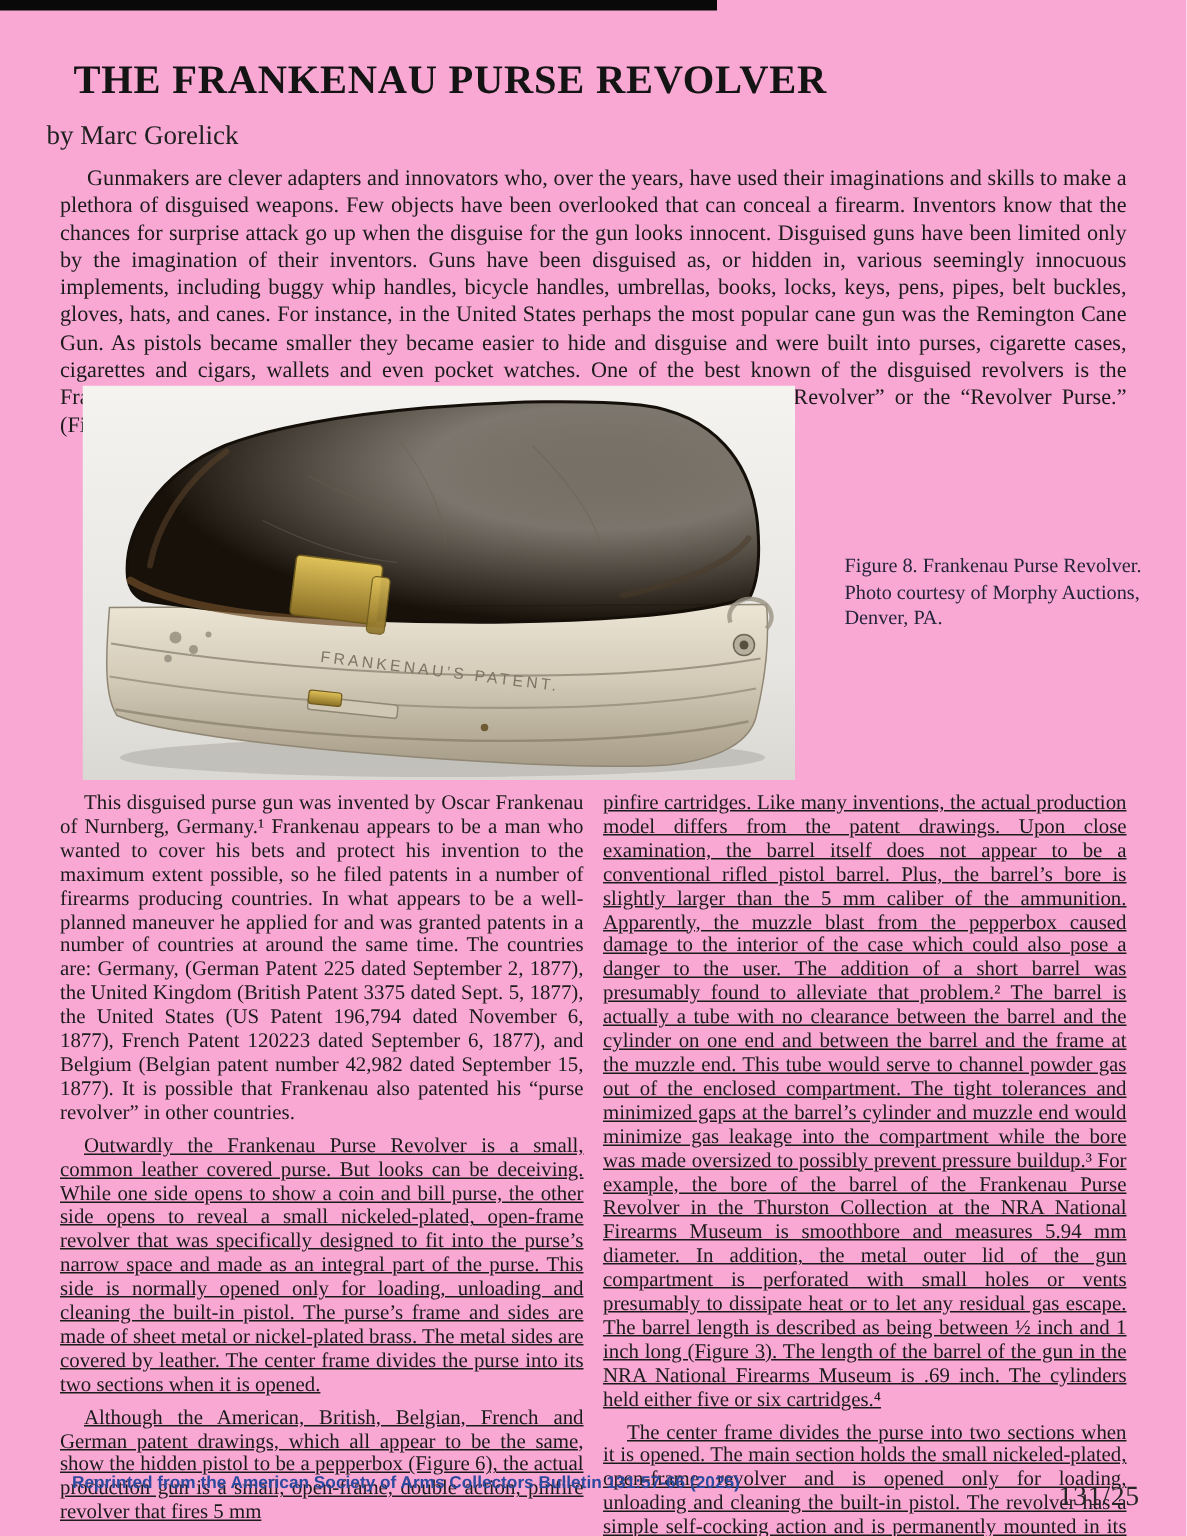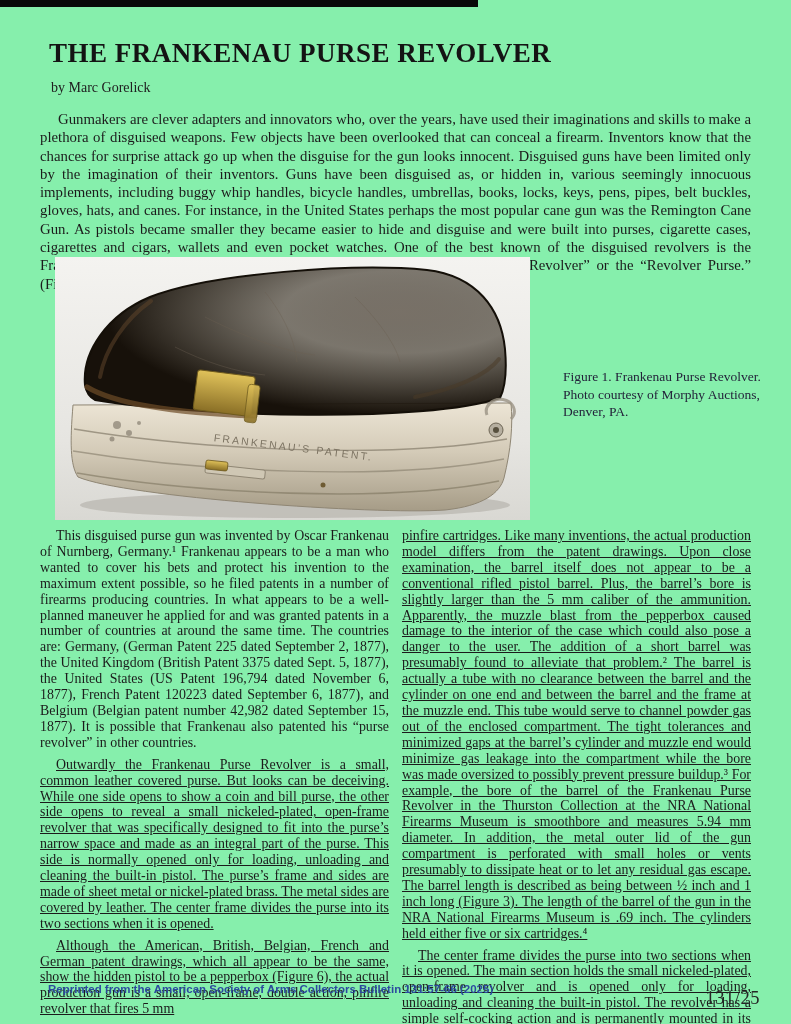--- a/index.html
+++ b/index.html
@@ -3,37 +3,37 @@
 <meta charset="utf-8">
 <style>
   :root { --footer-blue: #2b4a9e; }
   * { margin: 0; padding: 0; box-sizing: border-box; }
   html, body { background: #ffffff; }
   .page {
     position: relative;
     width: 791px;
     height: 1024px;
     margin: 0 auto;
-    background: #86efac;
+    background: #f9a8d4;
     font-family: "Liberation Serif", "DejaVu Serif", serif;
     color: #1c1c1c;
     overflow: hidden;
   }
   .top-bar {
     position: absolute; left: 0; top: 0;
     width: 478px; height: 7px; background: #090909;
   }
   .title {
     position: absolute; left: 49px; top: 38px;
     font-size: 27px; font-weight: bold; letter-spacing: 0.5px;
     color: #141414; white-space: nowrap;
   }
   .byline {
-    position: absolute; left: 51px; top: 80px;
-    font-size: 14px; color: #202020;
+    position: absolute; left: 31px; top: 80px;
+    font-size: 18px; color: #202020;
   }
   .intro {
     position: absolute; left: 40px; top: 110px; width: 711px;
     font-size: 14.8px; line-height: 18.3px;
     text-align: justify; text-indent: 18px; color: #1b1b1b;
   }
   .photo-wrap {
     position: absolute; left: 55px; top: 257px;
     width: 475px; height: 263px;
   }
@@ -142,21 +142,21 @@
 
       <g>
         <path d="M 432,158 a 14 12 0 1 1 24 4" fill="none" stroke="#9a9283" stroke-width="3" opacity="0.8"></path>
         <circle cx="441" cy="173" r="7" fill="#b6afa0" stroke="#6d6555" stroke-width="1"></circle>
         <circle cx="441" cy="173" r="3" fill="#57503e"></circle>
       </g>
       <circle cx="268" cy="228" r="2.5" fill="#6e5b33"></circle>
     </svg>
   </div>
 
-  <div class="caption">Figure 1. Frankenau Purse Revolver.
+  <div class="caption">Figure 8. Frankenau Purse Revolver.
 Photo courtesy of Morphy Auctions,
 Denver, PA.</div>
 
   <div class="columns">
     <div class="col">
       <p>This disguised purse gun was invented by Oscar Frankenau of Nurnberg, Germany.¹ Frankenau appears to be a man who wanted to cover his bets and protect his invention to the maximum extent possible, so he filed patents in a number of firearms producing countries.  In what appears to be a well-planned maneuver he applied for and was granted patents in a number of countries at around the same time.  The countries are: Germany, (German Patent 225 dated September 2, 1877), the United Kingdom (British Patent 3375 dated Sept. 5, 1877), the United States (US Patent 196,794 dated November 6, 1877), French Patent 120223 dated September 6, 1877), and Belgium (Belgian patent number 42,982 dated September 15, 1877).  It is possible that Frankenau also patented his “purse revolver” in other countries.</p>
       <p>Outwardly the Frankenau Purse Revolver is a small, common leather covered purse.  But looks can be deceiving.  While one side opens to show a coin and bill purse, the other side opens to reveal a small nickeled-plated, open-frame revolver that was specifically designed to fit into the purse’s narrow space and made as an integral part of the purse.  This side is normally opened only for loading, unloading and cleaning the built-in pistol.  The purse’s frame and sides are made of sheet metal or nickel-plated brass.  The metal sides are covered by leather.  The center frame divides the purse into its two sections when it is opened.</p>
       <p>Although the American, British, Belgian, French and German patent drawings, which all appear to be the same, show the hidden pistol to be a pepperbox (Figure 6), the actual production gun is a small, open-frame, double action, pinfire revolver that fires 5 mm</p>
     </div>
     <div class="col">

